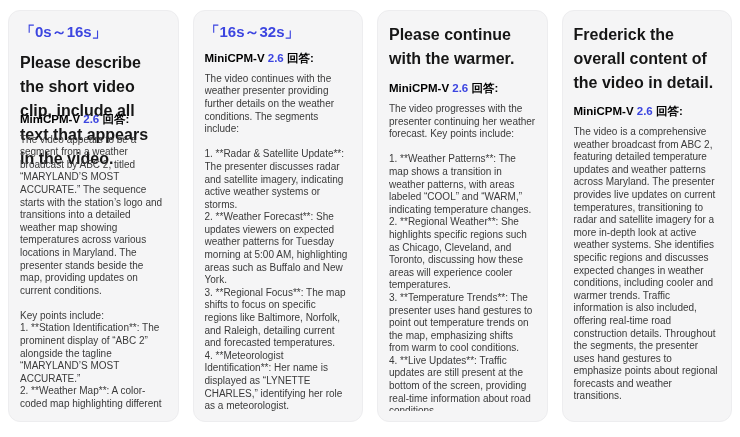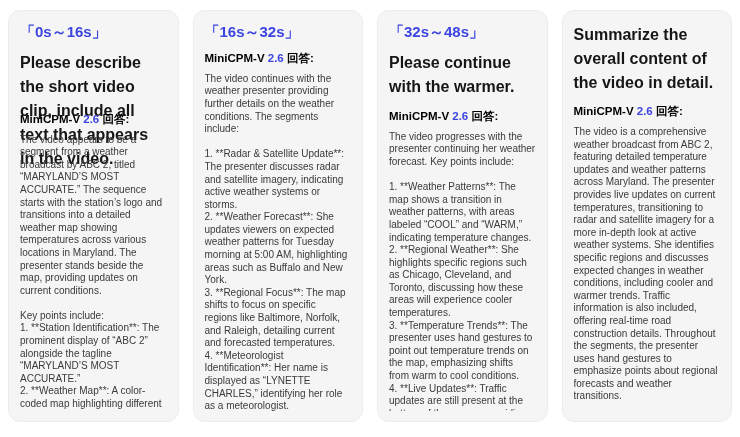--- a/index.html
+++ b/index.html
@@ -89,32 +89,31 @@
 1. **Radar &amp; Satellite Update**: The presenter discusses radar and satellite imagery, indicating active weather systems or storms.
 2. **Weather Forecast**: She updates viewers on expected weather patterns for Tuesday morning at 5:00 AM, highlighting areas such as Buffalo and New York.
 3. **Regional Focus**: The map shifts to focus on specific regions like Baltimore, Norfolk, and Raleigh, detailing current and forecasted temperatures.
 4. **Meteorologist Identification**: Her name is displayed as “LYNETTE CHARLES,” identifying her role as a meteorologist.
 5. **Traffic Information**: Traffic updates are provided in the lower third of the screen, mentioning construction work between Hayward Road and Thomas Johnson Drive.
 
 Throughout these segments, the presenter remains engaged with the map, using hand gestures to emphasize points about the weather and regional forecasts.</div>
   </div>
 
   <div class="card">
-    <div class="card-title">「32s～48s」</div>
     <div class="question">Please continue with the warmer.</div>
     <div class="model-line"><span>MiniCPM-V </span><span class="version">2.6</span><span> 回答:</span></div>
     <div class="answer">The video progresses with the presenter continuing her weather forecast. Key points include:
 
 1. **Weather Patterns**: The map shows a transition in weather patterns, with areas labeled “COOL” and “WARM,” indicating temperature changes.
 2. **Regional Weather**: She highlights specific regions such as Chicago, Cleveland, and Toronto, discussing how these areas will experience cooler temperatures.
 3. **Temperature Trends**: The presenter uses hand gestures to point out temperature trends on the map, emphasizing shifts from warm to cool conditions.
 4. **Live Updates**: Traffic updates are still present at the bottom of the screen, providing real-time information about road conditions.
 
 Throughout this segment, the focus remains on explaining the upcoming weather changes and their impact on different parts of the region.</div>
   </div>
 
   <div class="card">
-    <div class="question">Summarize the overall content of the video in detail.</div>
+    <div class="question">Frederick the overall content of the video in detail.</div>
     <div class="model-line"><span>MiniCPM-V </span><span class="version">2.6</span><span> 回答:</span></div>
     <div class="answer">The video is a comprehensive weather broadcast from ABC 2, featuring detailed temperature updates and weather patterns across Maryland. The presenter provides live updates on current temperatures, transitioning to radar and satellite imagery for a more in-depth look at active weather systems. She identifies specific regions and discusses expected changes in weather conditions, including cooler and warmer trends. Traffic information is also included, offering real-time road construction details. Throughout the segments, the presenter uses hand gestures to emphasize points about regional forecasts and weather transitions.</div>
   </div>
 
 </div>
 
 </body></html>

